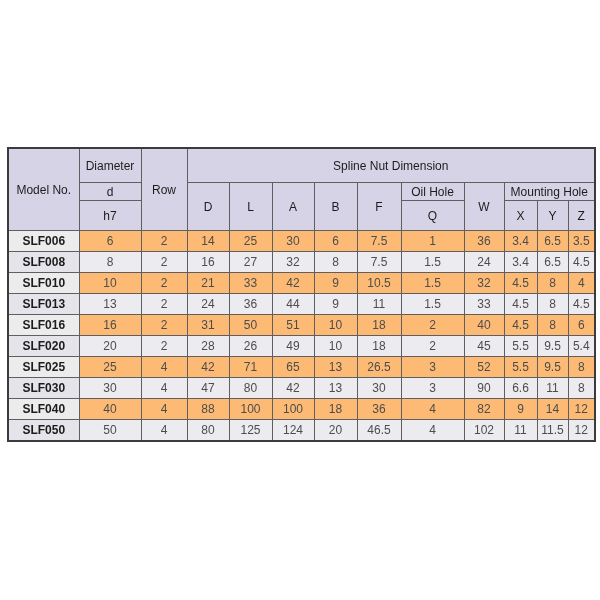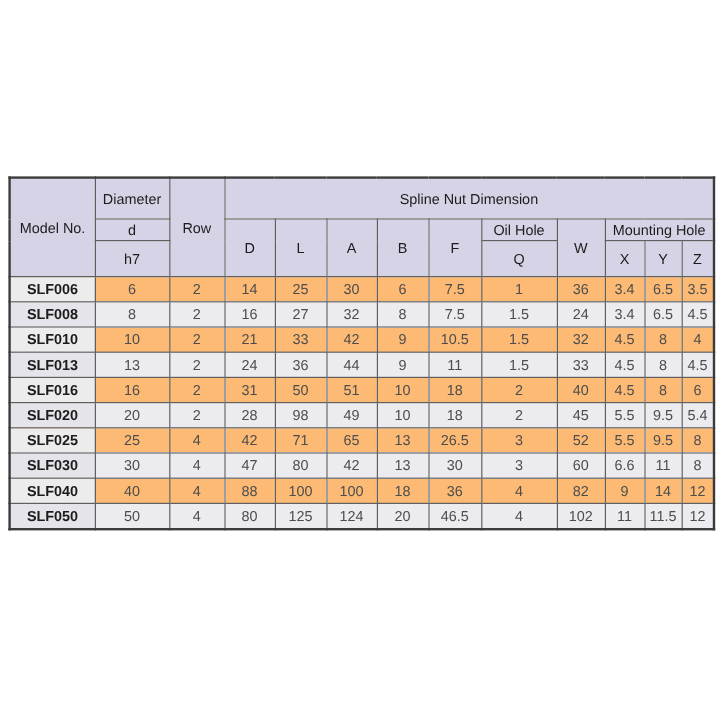--- a/index.html
+++ b/index.html
@@ -180,21 +180,21 @@
           <td>40</td>
           <td>4.5</td>
           <td>8</td>
           <td>6</td>
         </tr>
         <tr>
           <td class="model">SLF020</td>
           <td>20</td>
           <td>2</td>
           <td>28</td>
-          <td>98</td>
+          <td>26</td>
           <td>49</td>
           <td>10</td>
           <td>18</td>
           <td>2</td>
           <td>45</td>
           <td>5.5</td>
           <td>9.5</td>
           <td>5.4</td>
         </tr>
         <tr>
@@ -215,21 +215,21 @@
         <tr>
           <td class="model">SLF030</td>
           <td>30</td>
           <td>4</td>
           <td>47</td>
           <td>80</td>
           <td>42</td>
           <td>13</td>
           <td>30</td>
           <td>3</td>
-          <td>60</td>
+          <td>90</td>
           <td>6.6</td>
           <td>11</td>
           <td>8</td>
         </tr>
         <tr>
           <td class="model">SLF040</td>
           <td>40</td>
           <td>4</td>
           <td>88</td>
           <td>100</td>

